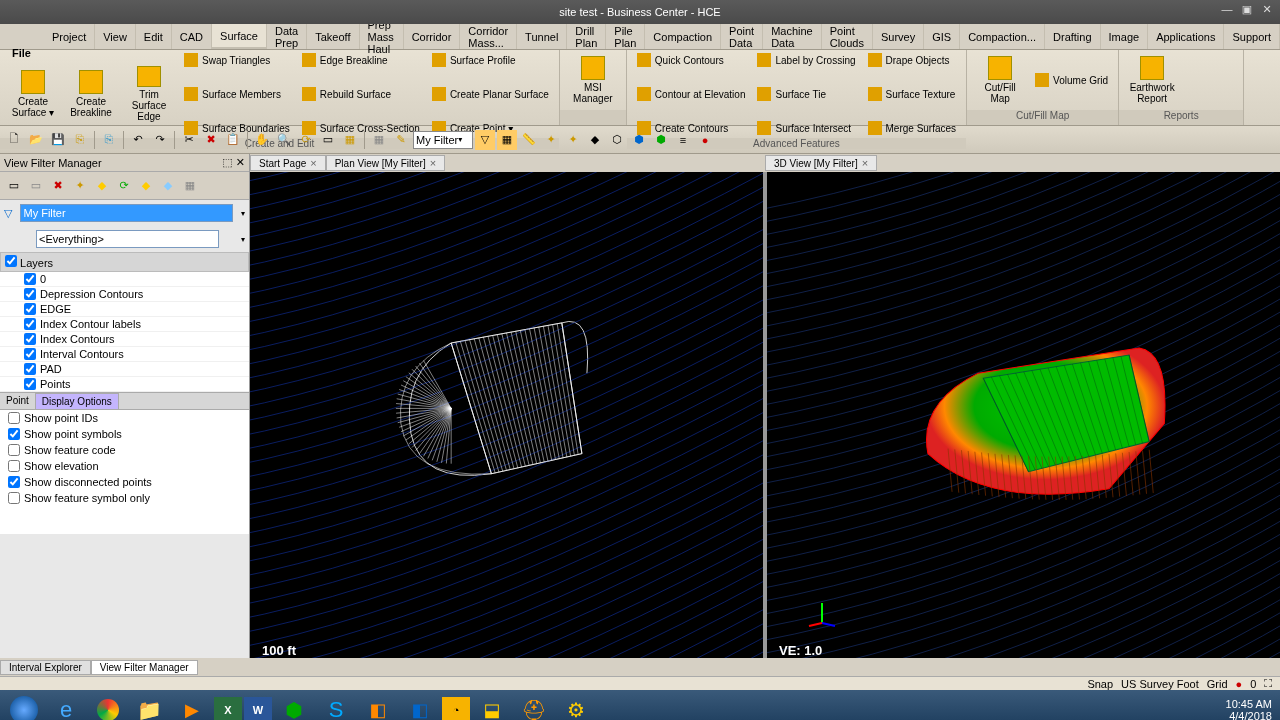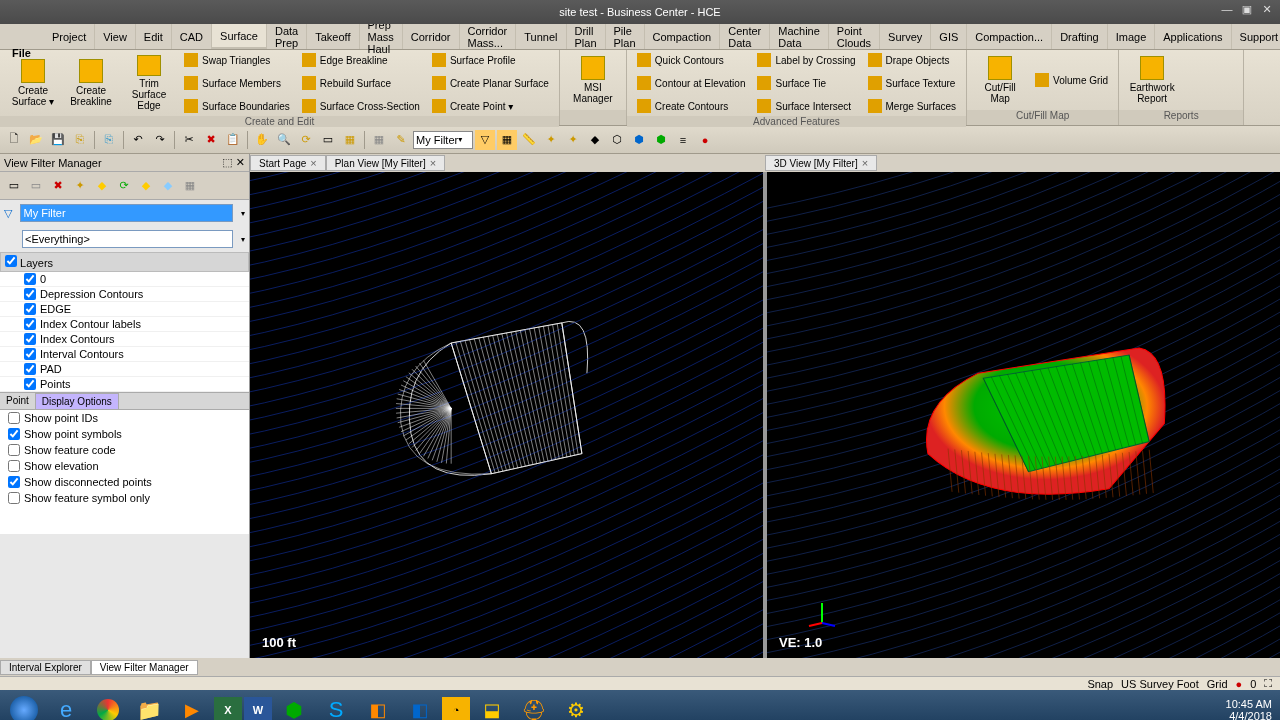--- a/index.html
+++ b/index.html
@@ -11,21 +11,21 @@
 .menubar .mitem{padding:0 8px;display:flex;align-items:center;cursor:pointer;border-right:1px solid #c4beb0;}
 .menubar .file{background:#5eead4;color:#000;font-weight:bold;padding:0 12px;margin-top:29px;}
 .menubar .active{background:#e8e2d4;border-bottom:2px solid #c4beb0;}
 .ribbon{height:76px;background:linear-gradient(#e8e2d4,#d8d2c4);display:flex;border-bottom:1px solid #a09a8c;}
 .rgroup{border-right:1px solid #b8b2a4;display:flex;flex-direction:column;}
 .rgroup .label{height:16px;font-size:10px;text-align:center;color:#555;background:#d0cabc;}
 .rgroup .body{flex:1;display:flex;align-items:center;padding:2px 6px;gap:4px;}
 .bigbtn{display:flex;flex-direction:column;align-items:center;justify-content:center;width:54px;height:56px;cursor:pointer;gap:2px;}
 .bigbtn .ico{width:24px;height:24px;background:#f7b300;border:1px solid #a09000;}
 .bigbtn .txt{font-size:10px;text-align:center;line-height:11px;}
-.col{display:flex;flex-direction:column;gap:7px;text-align:right;}
+.col{display:flex;flex-direction:column;gap:18px;text-align:right;}
 .smallbtn{display:flex;align-items:center;gap:4px;padding:1px 4px;cursor:pointer;font-size:10px;white-space:nowrap;}
 .smallbtn .ico{width:14px;height:14px;background:#e0a000;display:inline-block;}
 .toolbar{height:28px;background:linear-gradient(#e0dacc,#d0cabc);border-bottom:1px solid #a09a8c;display:flex;align-items:center;gap:2px;padding:0 4px;}
 .toolbar .tb{width:20px;height:20px;display:flex;align-items:center;justify-content:center;cursor:pointer;}
 .toolbar .sep{width:1px;height:18px;background:#a09a8c;margin:0 2px;}
 .filtercombo{width:60px;height:18px;background:#fff;border:1px solid #888;font-size:10px;padding:0 2px;display:flex;align-items:center;}
 .main{display:flex;height:504px;}
 .leftpanel{width:250px;background:#e8e8e8;border-right:1px solid #999;display:flex;flex-direction:column;}
 .leftpanel .hdr{height:18px;background:#d6d0c4;border-bottom:1px solid #aaa;padding:0 4px;display:flex;align-items:center;justify-content:space-between;}
 .leftpanel .iconrow{height:28px;background:#d6d0c4;display:flex;align-items:center;gap:2px;padding:0 4px;border-bottom:1px solid #aaa;}
@@ -42,21 +42,21 @@
 .leftpanel .opts .item{display:flex;align-items:center;gap:4px;padding:2px 4px 2px 8px;}
 .bottomtabs{height:18px;background:#d6d0c4;display:flex;align-items:center;gap:0;}
 .bottomtabs span{padding:1px 8px;font-size:10px;border:1px solid #aaa;background:#e0e0e0;cursor:pointer;}
 .viewarea{flex:1;display:flex;flex-direction:column;}
 .viewtabs{height:18px;background:#d6d0c4;display:flex;align-items:center;}
 .viewtabs .vt{padding:1px 8px;font-size:10px;border:1px solid #aaa;background:#e8e8e8;display:flex;align-items:center;gap:4px;cursor:pointer;}
 .viewtabs .vt .x{color:#666;cursor:pointer;}
 .views{flex:1;display:flex;gap:4px;background:#999;}
 .view{flex:1;background:#000;position:relative;overflow:hidden;}
 .contours{position:absolute;inset:0;}
-.scaletxt{position:absolute;bottom:8px;left:12px;color:#fff;font-size:13px;font-weight:bold;}
+.scaletxt{position:absolute;bottom:0;left:12px;color:#fff;font-size:13px;font-weight:bold;}
 .statusbar{height:14px;background:#e8e2d4;border-top:1px solid #aaa;display:flex;align-items:center;justify-content:flex-end;gap:8px;padding:0 8px;font-size:10px;}
 .taskbar{height:40px;background:linear-gradient(#3a5a7a,#1a3a5a);display:flex;align-items:center;padding:0 4px;gap:2px;position:relative;}
 .taskbar .tb{width:40px;height:32px;display:flex;align-items:center;justify-content:center;cursor:pointer;}
 .taskbar .tb .circ{width:28px;height:28px;border-radius:50%;background:radial-gradient(#6af,#048);}
 .taskbar .clock{position:absolute;right:8px;color:#fff;font-size:10px;text-align:right;line-height:12px;}
 input[type=checkbox]{width:12px;height:12px;}
 .arrow{font-size:8px;}
 </style>
 </head>
 <body>
@@ -79,21 +79,21 @@
     <div class="mitem active">Surface</div>
     <div class="mitem">Data Prep</div>
     <div class="mitem">Takeoff</div>
     <div class="mitem">Prep Mass Haul</div>
     <div class="mitem">Corridor</div>
     <div class="mitem">Corridor Mass...</div>
     <div class="mitem">Tunnel</div>
     <div class="mitem">Drill Plan</div>
     <div class="mitem">Pile Plan</div>
     <div class="mitem">Compaction</div>
-    <div class="mitem">Center Data</div>
+    <div class="mitem">Point Data</div>
     <div class="mitem">Machine Data</div>
     <div class="mitem">Point Clouds</div>
     <div class="mitem">Survey</div>
     <div class="mitem">GIS</div>
     <div class="mitem">Compaction...</div>
     <div class="mitem">Drafting</div>
     <div class="mitem">Image</div>
     <div class="mitem">Applications</div>
     <div class="mitem">Support</div>
   </div>
@@ -241,21 +241,21 @@
       <span style="color:#8cf">◆</span>
       <span style="color:#888">▦</span>
     </div>
     <div style="display:flex;align-items:center;gap:2px;padding:2px 4px">
       <span style="color:#06c">▽</span>
       <div class="combo sel" style="flex:1">
           <span>My Filter</span>
         </div>
       <span class="arrow">▾</span>
     </div>
-    <div style="display:flex;align-items:center;gap:2px;padding:2px 4px">
+    <div style="display:flex;align-items:center;gap:16px;padding:2px 4px">
       <span style="width:10px"></span>
       <div class="combo" style="flex:1;background:#fff">
           <span>&lt;Everything&gt;</span>
         </div>
       <span class="arrow">▾</span>
     </div>
     <div class="treehdr">
       <input type="checkbox" checked="" style=""> <span>Layers</span>
     </div>
     <div class="tree" id="layertree">

